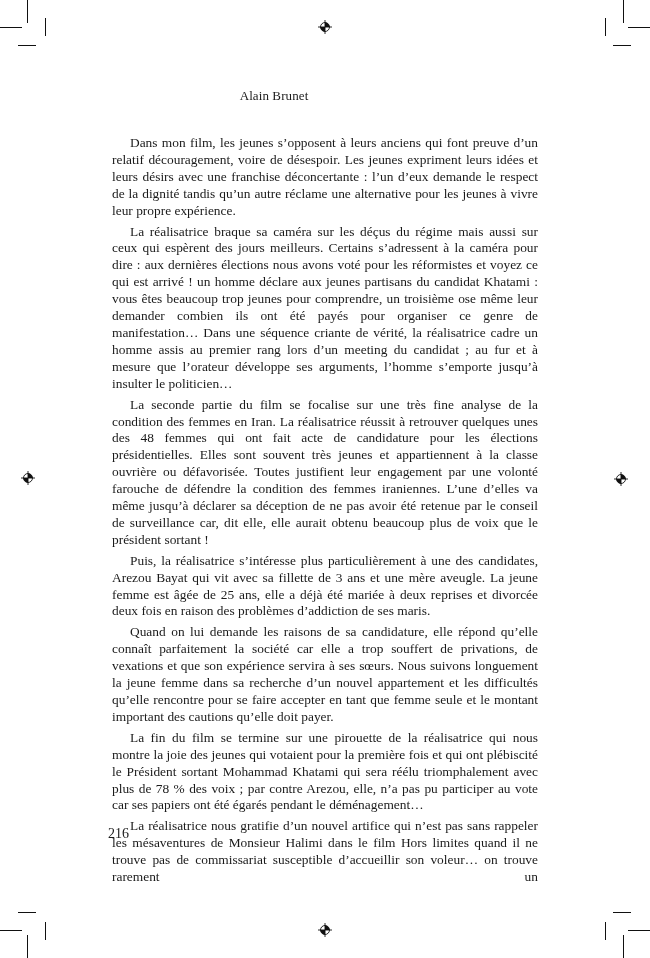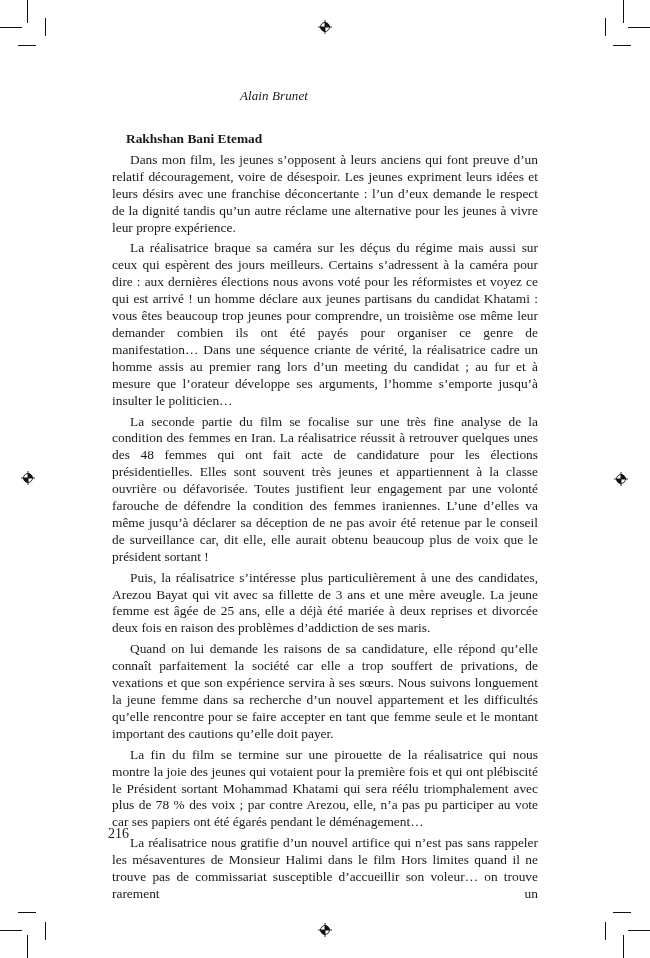--- a/index.html
+++ b/index.html
@@ -8,21 +8,21 @@
       background: #ffffff; color: #1a1a1a;
       font-family: "Liberation Serif", "DejaVu Serif", serif;
     }
     .crop { position: absolute; background: #111; }
     .reg {
       position: absolute; width: 14px; height: 14px; margin-left: -7px; margin-top: -7px;
     }
     .reg svg { display: block; }
     .running-head {
       position: absolute; top: 88px; left: 0; width: 548px; text-align: center;
-      font-style: italic; font-size: 13px; letter-spacing: 0.1px;
+      font-size: 13px; letter-spacing: 0.1px;
     }
     .text-block {
       position: absolute; top: 131px; left: 108px; width: 434px;
       font-size: 13.4px; line-height: 16.9px; text-align: justify;
       hyphens: manual;
     }
     .text-block .heading {
       font-weight: bold; text-indent: 18px; margin: 0;
     }
     .text-block p {
@@ -84,21 +84,20 @@
       <circle cx="7" cy="7" r="4.5" fill="none" stroke="#111" stroke-width="0.9"></circle>
       <path d="M7 2.5 A4.5 4.5 0 0 1 11.5 7 L7 7 Z M7 11.5 A4.5 4.5 0 0 1 2.5 7 L7 7 Z" fill="#111"></path>
       <line x1="0" y1="7" x2="14" y2="7" stroke="#111" stroke-width="0.9"></line>
       <line x1="7" y1="0" x2="7" y2="14" stroke="#111" stroke-width="0.9"></line>
     </svg>
 </div>
 
 <div class="running-head">Alain Brunet</div>
 
 <div class="text-block">
-  <div class="heading">Rakhshan Bani Etemad</div>
   <p>Dans mon film, les jeunes s’opposent à leurs anciens qui font preuve d’un relatif découragement, voire de désespoir. Les jeunes expriment leurs idées et leurs désirs avec une franchise déconcertante : l’un d’eux demande le respect de la dignité tandis qu’un autre réclame une alternative pour les jeunes à vivre leur propre expérience.</p>
   <p>La réalisatrice braque sa caméra sur les déçus du régime mais aussi sur ceux qui espèrent des jours meilleurs. Certains s’adressent à la caméra pour dire : aux dernières élections nous avons voté pour les réformistes et voyez ce qui est arrivé ! un homme déclare aux jeunes partisans du candidat Khatami : vous êtes beaucoup trop jeunes pour comprendre, un troisième ose même leur demander combien ils ont été payés pour organiser ce genre de manifestation… Dans une séquence criante de vérité, la réalisatrice cadre un homme assis au premier rang lors d’un meeting du candidat ; au fur et à mesure que l’orateur développe ses arguments, l’homme s’emporte jusqu’à insulter le politicien…</p>
   <p>La seconde partie du film se focalise sur une très fine analyse de la condition des femmes en Iran. La réalisatrice réussit à retrouver quelques unes des 48 femmes qui ont fait acte de candidature pour les élections présidentielles. Elles sont souvent très jeunes et appartiennent à la classe ouvrière ou défavorisée. Toutes justifient leur engagement par une volonté farouche de défendre la condition des femmes iraniennes. L’une d’elles va même jusqu’à déclarer sa déception de ne pas avoir été retenue par le conseil de surveillance car, dit elle, elle aurait obtenu beaucoup plus de voix que le président sortant !</p>
   <p>Puis, la réalisatrice s’intéresse plus particulièrement à une des candidates, Arezou Bayat qui vit avec sa fillette de 3 ans et une mère aveugle. La jeune femme est âgée de 25 ans, elle a déjà été mariée à deux reprises et divorcée deux fois en raison des problèmes d’addiction de ses maris.</p>
   <p>Quand on lui demande les raisons de sa candidature, elle répond qu’elle connaît parfaitement la société car elle a trop souffert de privations, de vexations et que son expérience servira à ses sœurs. Nous suivons longuement la jeune femme dans sa recherche d’un nouvel appartement et les difficultés qu’elle rencontre pour se faire accepter en tant que femme seule et le montant important des cautions qu’elle doit payer.</p>
   <p>La fin du film se termine sur une pirouette de la réalisatrice qui nous montre la joie des jeunes qui votaient pour la première fois et qui ont plébiscité le Président sortant Mohammad Khatami qui sera réélu triomphalement avec plus de 78 % des voix ; par contre Arezou, elle, n’a pas pu participer au vote car ses papiers ont été égarés pendant le déménagement…</p>
   <p style="text-align-last: justify;">La réalisatrice nous gratifie d’un nouvel artifice qui n’est pas sans rappeler les mésaventures de Monsieur Halimi dans le film Hors limites quand il ne trouve pas de commissariat susceptible d’accueillir son voleur… on trouve rarement un</p>
 </div>
 
 <div class="page-number">216</div>

